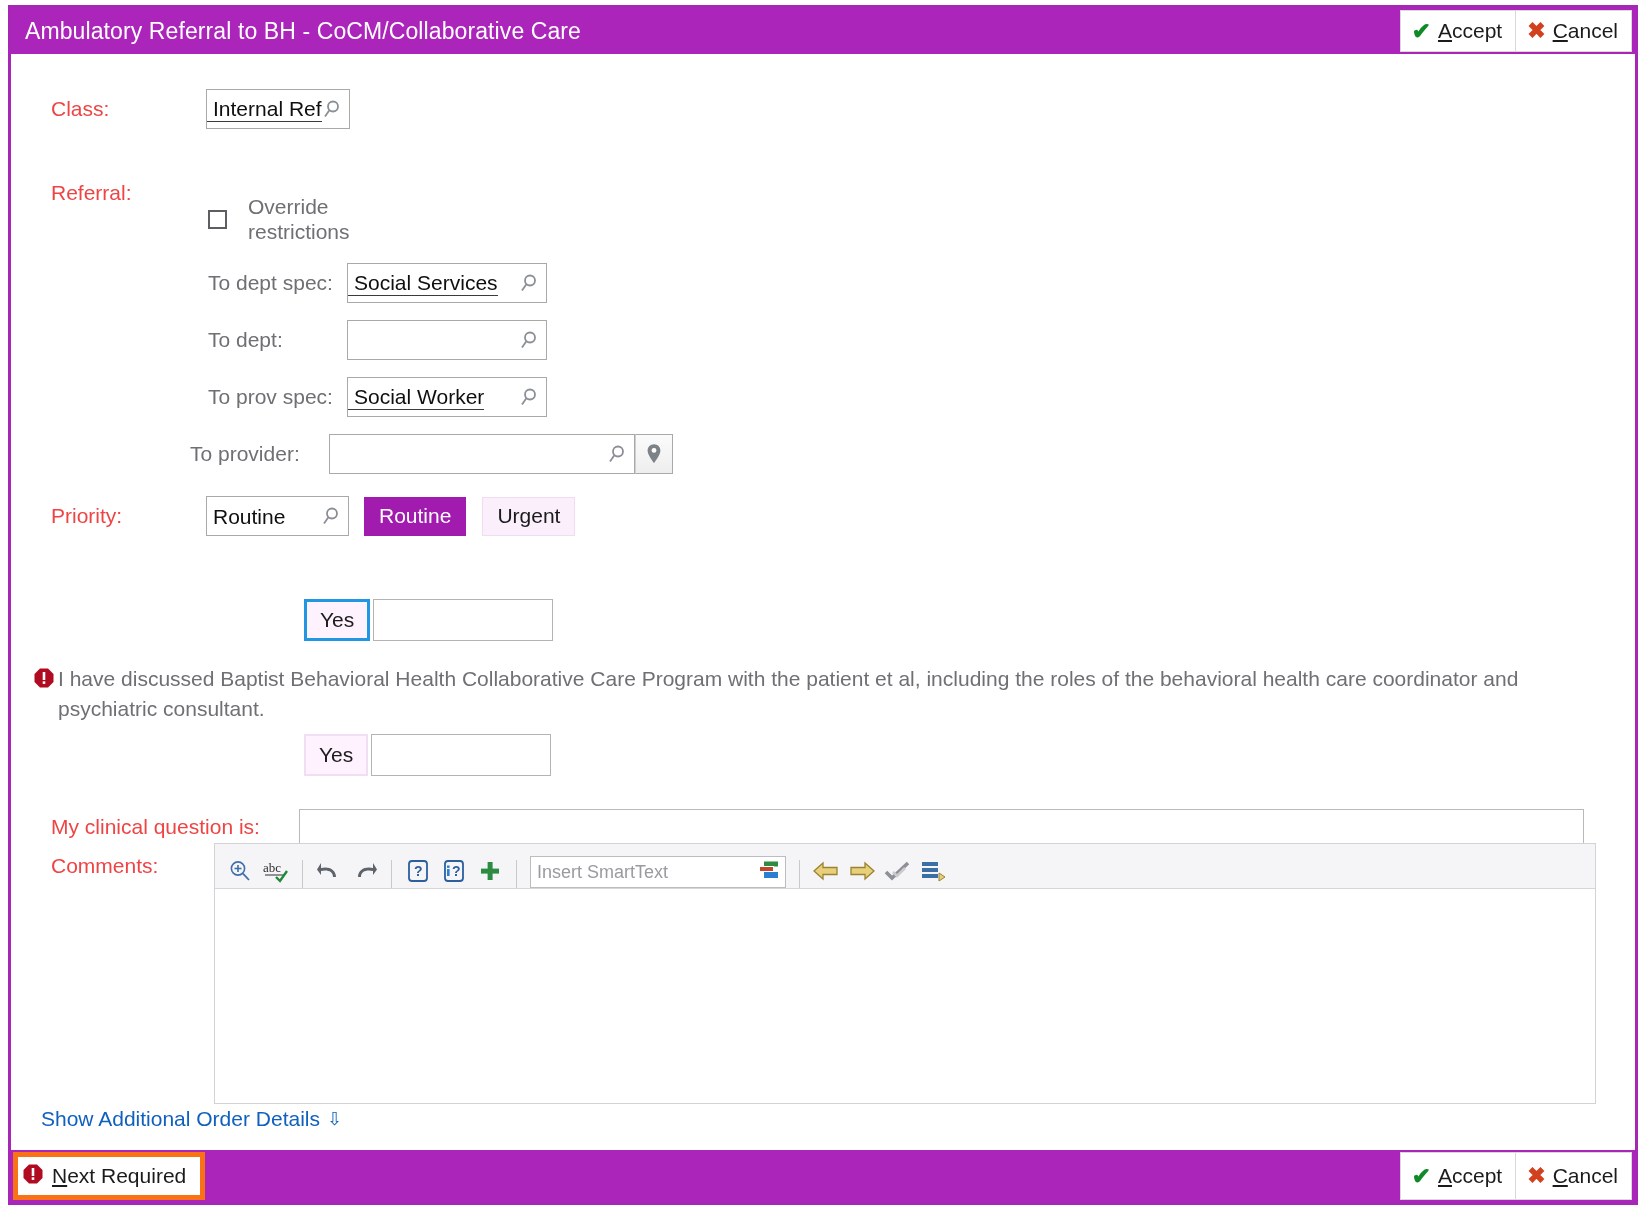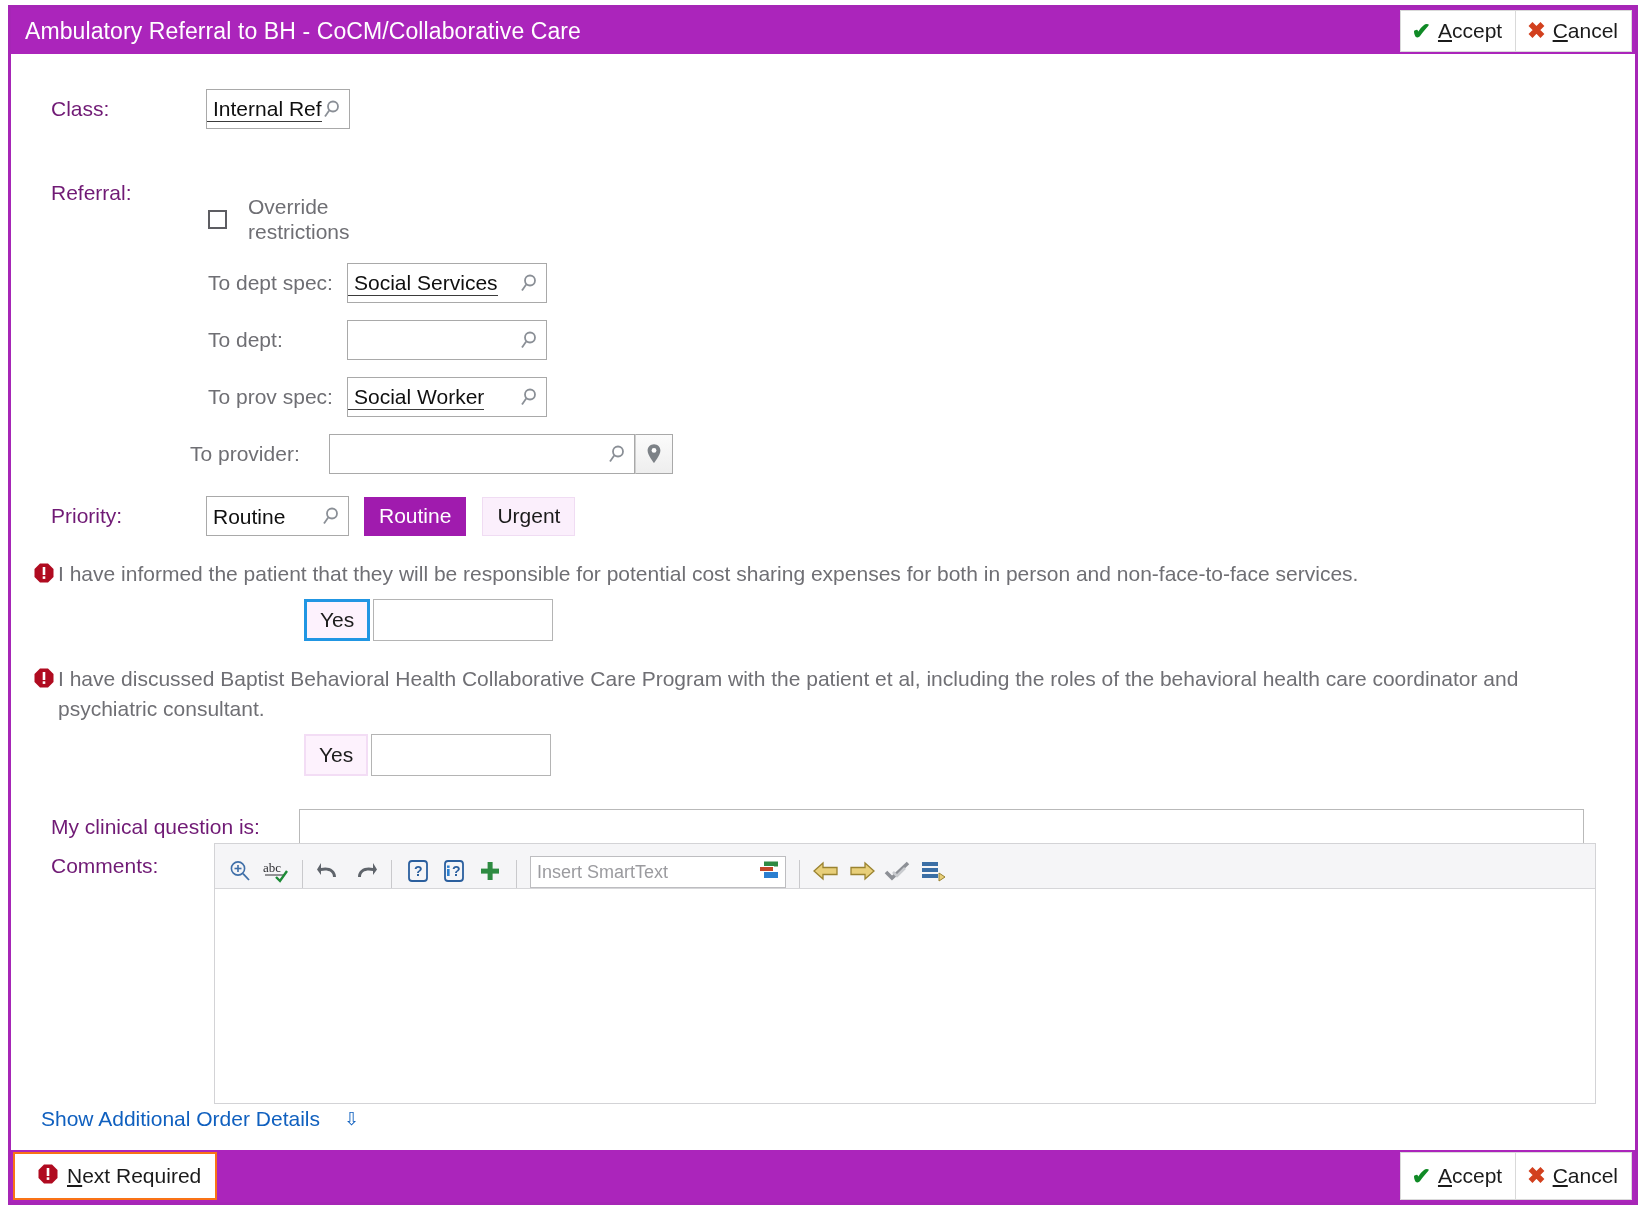--- a/index.html
+++ b/index.html
@@ -84,21 +84,21 @@
     padding: 0;
     overflow: hidden;
     background: #fff;
   }
 
   .row {
     display: flex;
     align-items: flex-start;
   }
   .lbl-col {
-    color: #701a75;
+    color: #ef4444;
     font-size: 21px;
     text-align: left;
   }
   .field-label {
     color: #6f6f74;
     font-size: 21px;
   }
 
   
   .lookup {
@@ -266,40 +266,40 @@
   .cmt-area {
     height: 214px;
     background: #ffffff;
   }
 
   .showlink {
     font-size: 21px;
     color: #1060bf;
     display: inline-flex;
     align-items: center;
-    gap: 24px;
+    gap: 7px;
   }
   .chev { color: #1060bf; font-size: 18px; }
 
   
   .footer {
     flex: 0 0 auto;
     height: 52px;
     background: #ab25bb;
     display: flex;
     align-items: stretch;
     position: relative;
   }
   .nextreq {
     background: #ffffff;
-    border: 2px solid #f97316;
+    border: 5px solid #f97316;
     display: flex;
     align-items: center;
     gap: 8px;
-    padding: 0 14px 0 22px;
+    padding: 0 14px 0 4px;
     margin: 2px 0 2px 2px;
     font-size: 21px;
     color: #1b1b1b;
   }
   .footer-spacer { flex: 1 1 auto; }
 </style>
 </head>
 <body>
 
 <div class="app">
@@ -410,30 +410,20 @@
             <svg width="20" height="20" viewBox="0 0 20 20">
                 <circle cx="11" cy="7.5" r="5" fill="none" stroke="#8a8f96" stroke-width="1.8"></circle>
                 <line x1="7.2" y1="11.6" x2="3" y2="17.5" stroke="#8a8f96" stroke-width="1.8"></line>
               </svg>
           </span>
         </div>
         <div class="pbtn sel" style="margin-left:15px;">Routine</div>
         <div class="pbtn unsel" style="margin-left:16px;">Urgent</div>
       </div>
 
-      <div style="position:absolute; left:22px; top:505px; width:1580px; display:flex; gap:3px;">
-        <span class="req-icon">
-          <svg width="22" height="22" viewBox="0 0 22 22">
-            <polygon points="7,1.5 15,1.5 20.5,7 20.5,15 15,20.5 7,20.5 1.5,15 1.5,7" fill="#b00b20"></polygon>
-            <rect x="9.7" y="5" width="2.6" height="8" fill="#ffffff"></rect>
-            <rect x="9.7" y="14.3" width="2.6" height="2.6" fill="#ffffff"></rect>
-          </svg>
-        </span>
-        <span class="qtext">I have informed the patient that they will be responsible for potential cost sharing expenses for both in person and non-face-to-face services.</span>
-      </div>
       <div style="position:absolute; left:293px; top:545px; display:flex;">
         <div class="ansbtn focused">Yes</div>
         <div class="ansblank" style="width:180px; margin-left:3px;"></div>
       </div>
 
       <div style="position:absolute; left:22px; top:610px; width:1580px; display:flex; gap:3px;">
         <span class="req-icon">
           <svg width="22" height="22" viewBox="0 0 22 22">
             <polygon points="7,1.5 15,1.5 20.5,7 20.5,15 15,20.5 7,20.5 1.5,15 1.5,7" fill="#b00b20"></polygon>
             <rect x="9.7" y="5" width="2.6" height="8" fill="#ffffff"></rect>

